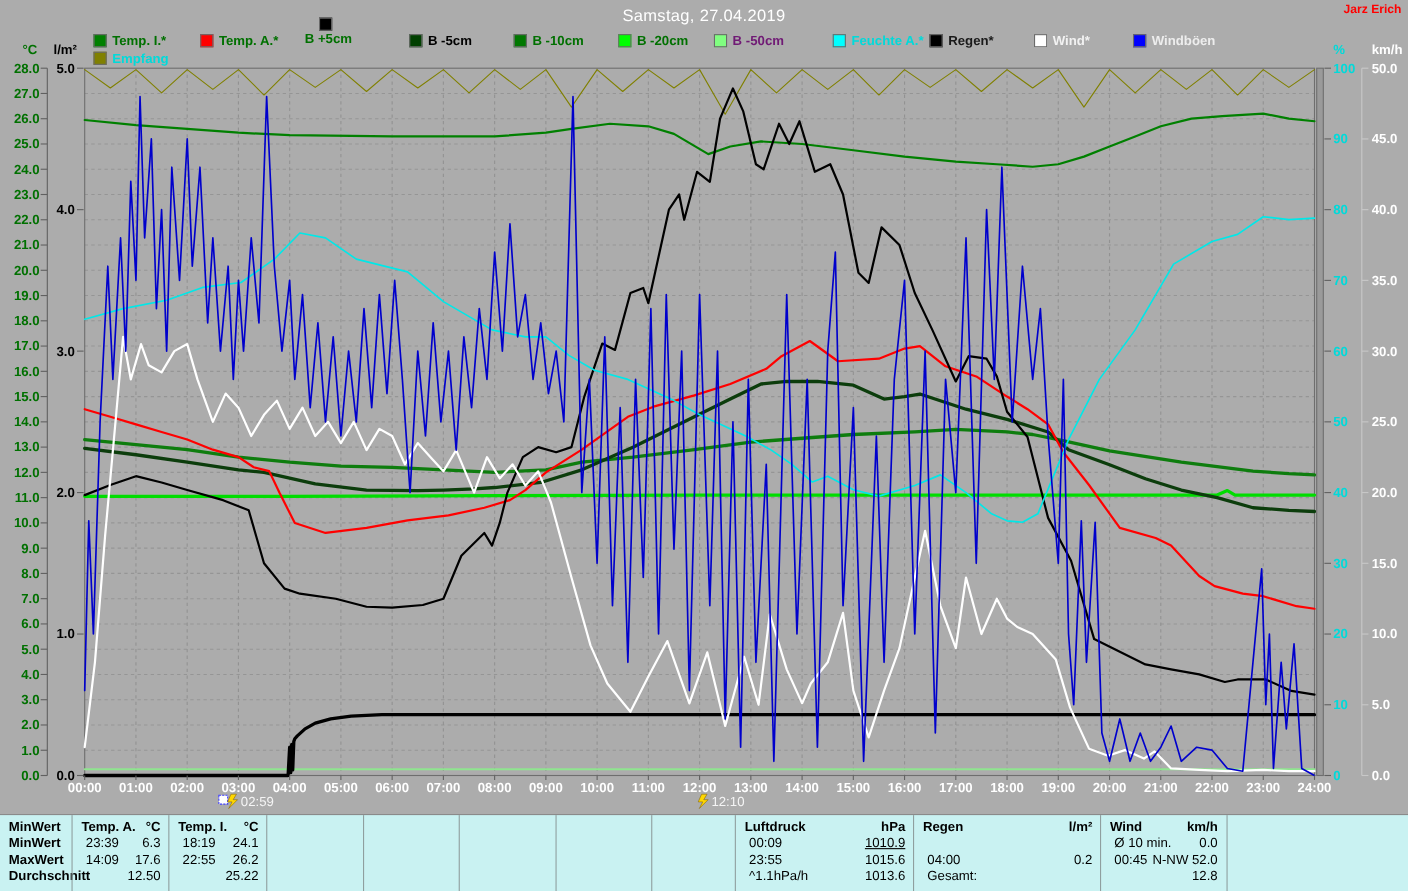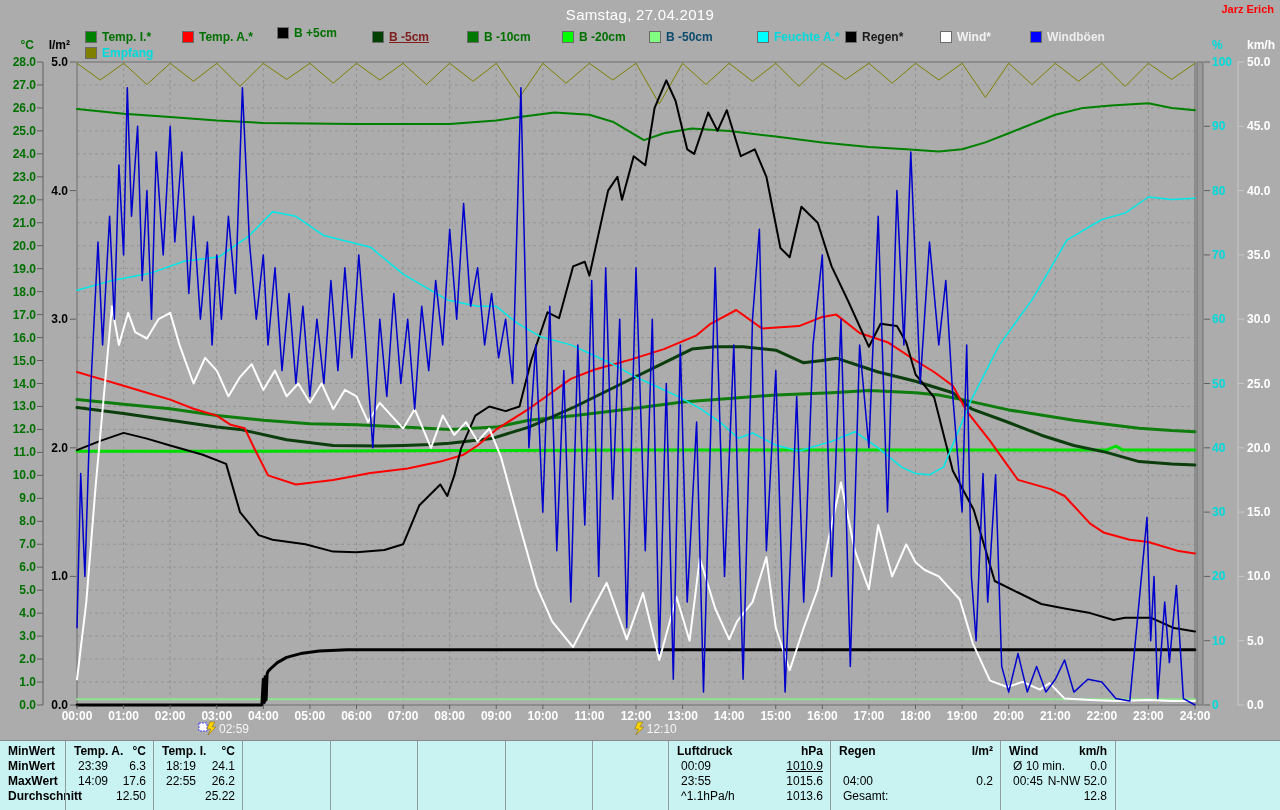--- a/index.html
+++ b/index.html
@@ -275,39 +275,39 @@
     </svg>
   <div id="legend">
       <div class="legend-item" style="left: 85px; top: 31px;">
         <span class="swatch" style="background: rgb(0, 128, 0);"></span>
         <span style="color: rgb(0, 112, 0);">Temp. I.*</span>
       </div>
       <div class="legend-item" style="left: 182px; top: 31px;">
         <span class="swatch" style="background: rgb(255, 0, 0);"></span>
         <span style="color: rgb(0, 112, 0);">Temp. A.*</span>
       </div>
-      <div class="legend-item" style="left: 277px; top: 27px;">
+      <div class="legend-item" style="left: 277px; top: 16px; flex-direction: column;">
         <span class="swatch" style="background: rgb(0, 0, 0);"></span>
         <span style="color: rgb(0, 112, 0);">B +5cm</span>
       </div>
       <div class="legend-item" style="left: 372px; top: 31px;">
         <span class="swatch" style="background: rgb(0, 64, 0);"></span>
-        <span style="color: #7f1d1d; text-decoration: underline;">B -5cm</span>
+        <span style="color: #000000;">B -5cm</span>
       </div>
       <div class="legend-item" style="left: 467px; top: 31px;">
         <span class="swatch" style="background: rgb(0, 120, 0);"></span>
         <span style="color: rgb(0, 112, 0);">B -10cm</span>
       </div>
       <div class="legend-item" style="left: 562px; top: 31px; text-align: right;">
         <span class="swatch" style="background: rgb(0, 255, 0);"></span>
         <span style="color: rgb(0, 112, 0);">B -20cm</span>
       </div>
       <div class="legend-item" style="left: 649px; top: 31px;">
         <span class="swatch" style="background: rgb(128, 255, 128);"></span>
-        <span style="color: #0c4a6e;">B -50cm</span>
+        <span style="color: #701a75;">B -50cm</span>
       </div>
       <div class="legend-item" style="left: 757px; top: 31px;">
         <span class="swatch" style="background: rgb(0, 255, 255);"></span>
         <span style="color: rgb(0, 218, 218);">Feuchte A.*</span>
       </div>
       <div class="legend-item" style="left: 845px; top: 31px;">
         <span class="swatch" style="background: rgb(0, 0, 0);"></span>
         <span style="color: rgb(26, 26, 26);">Regen*</span>
       </div>
       <div class="legend-item" style="left: 940px; top: 31px;">

